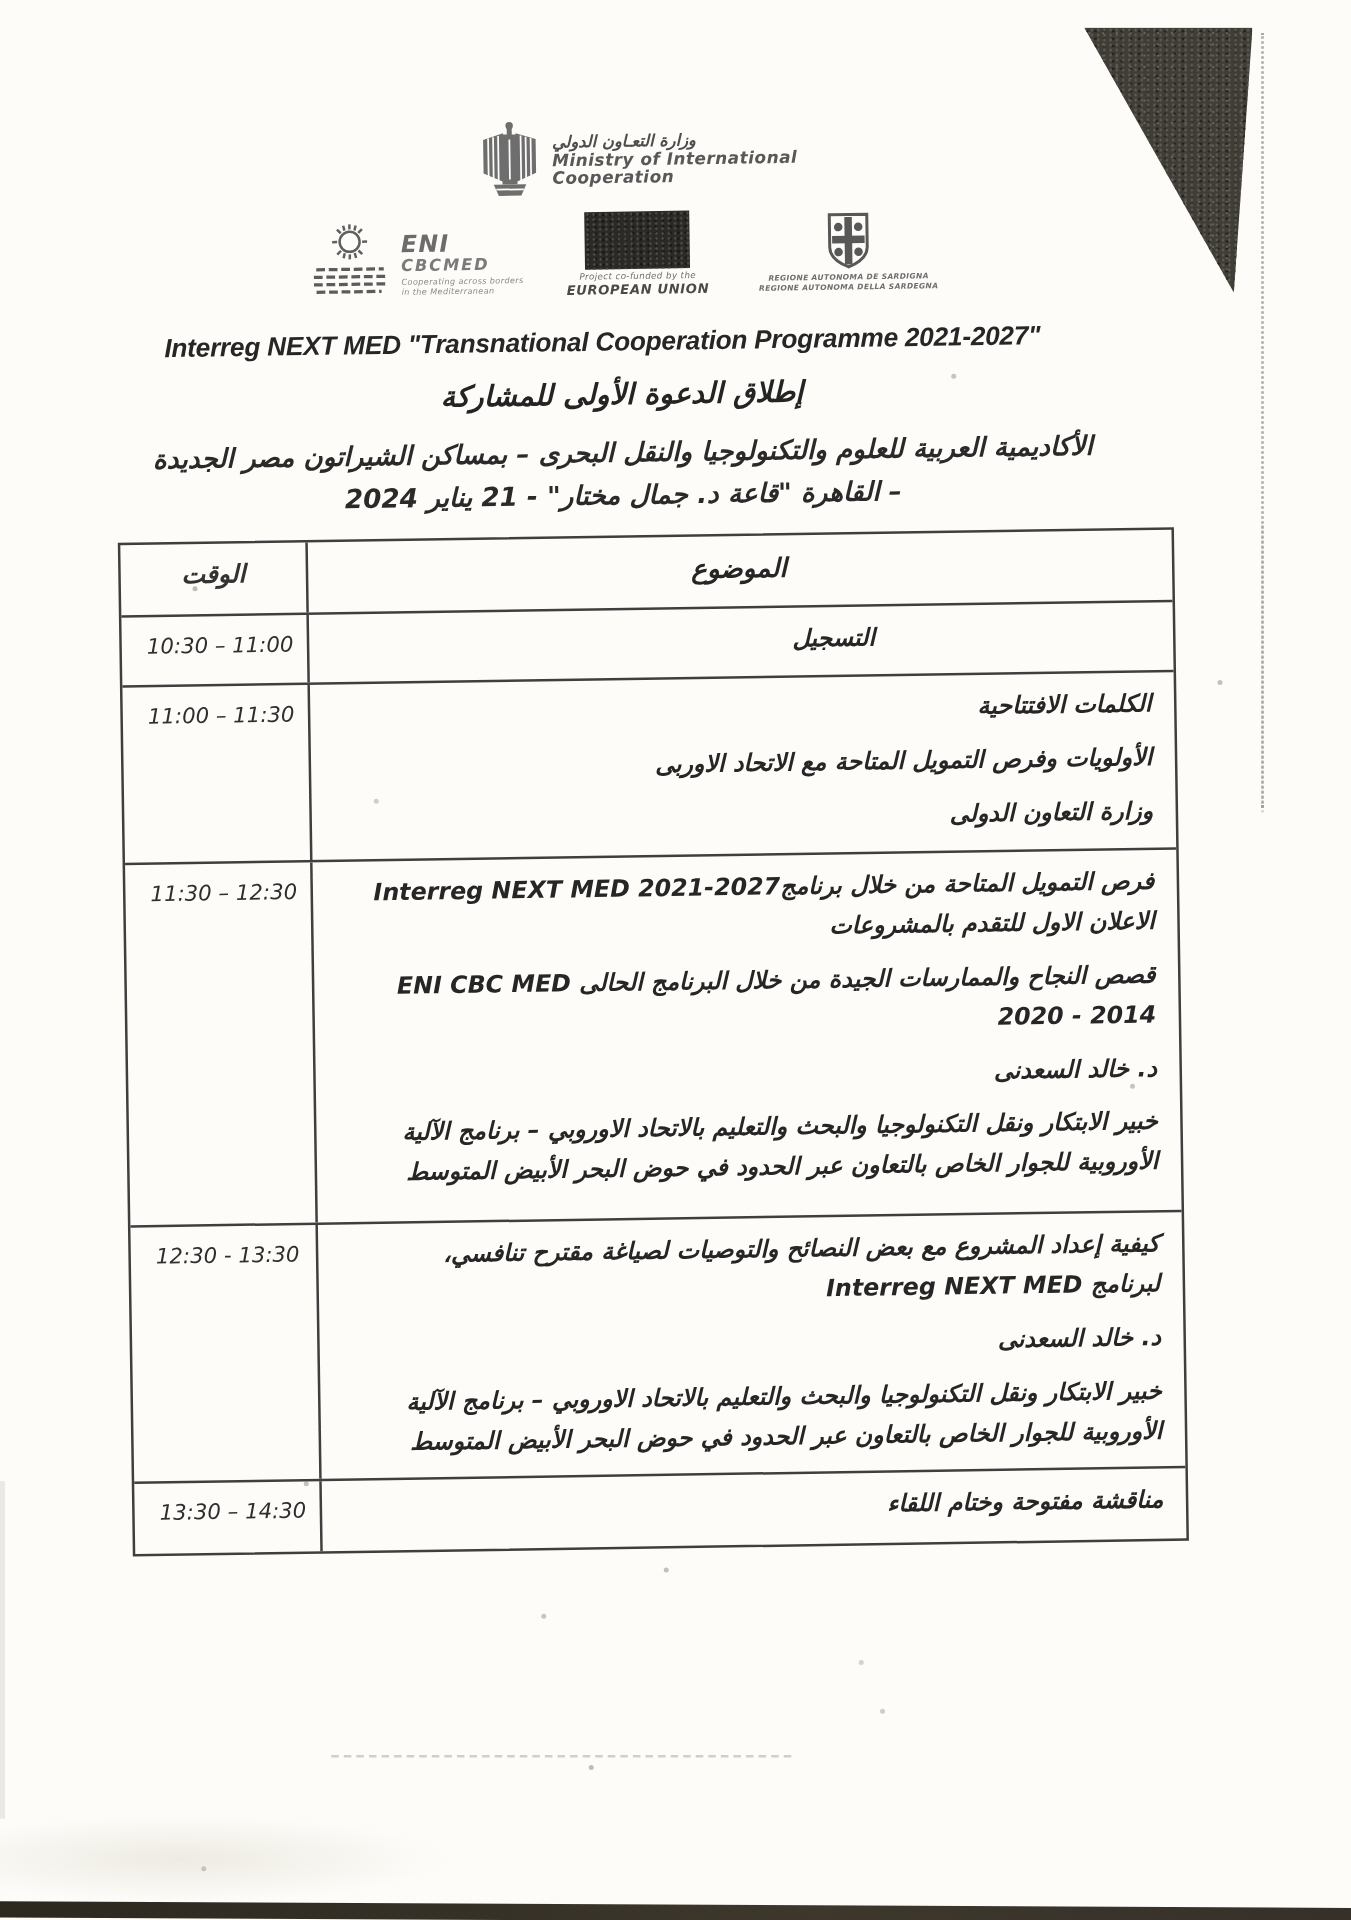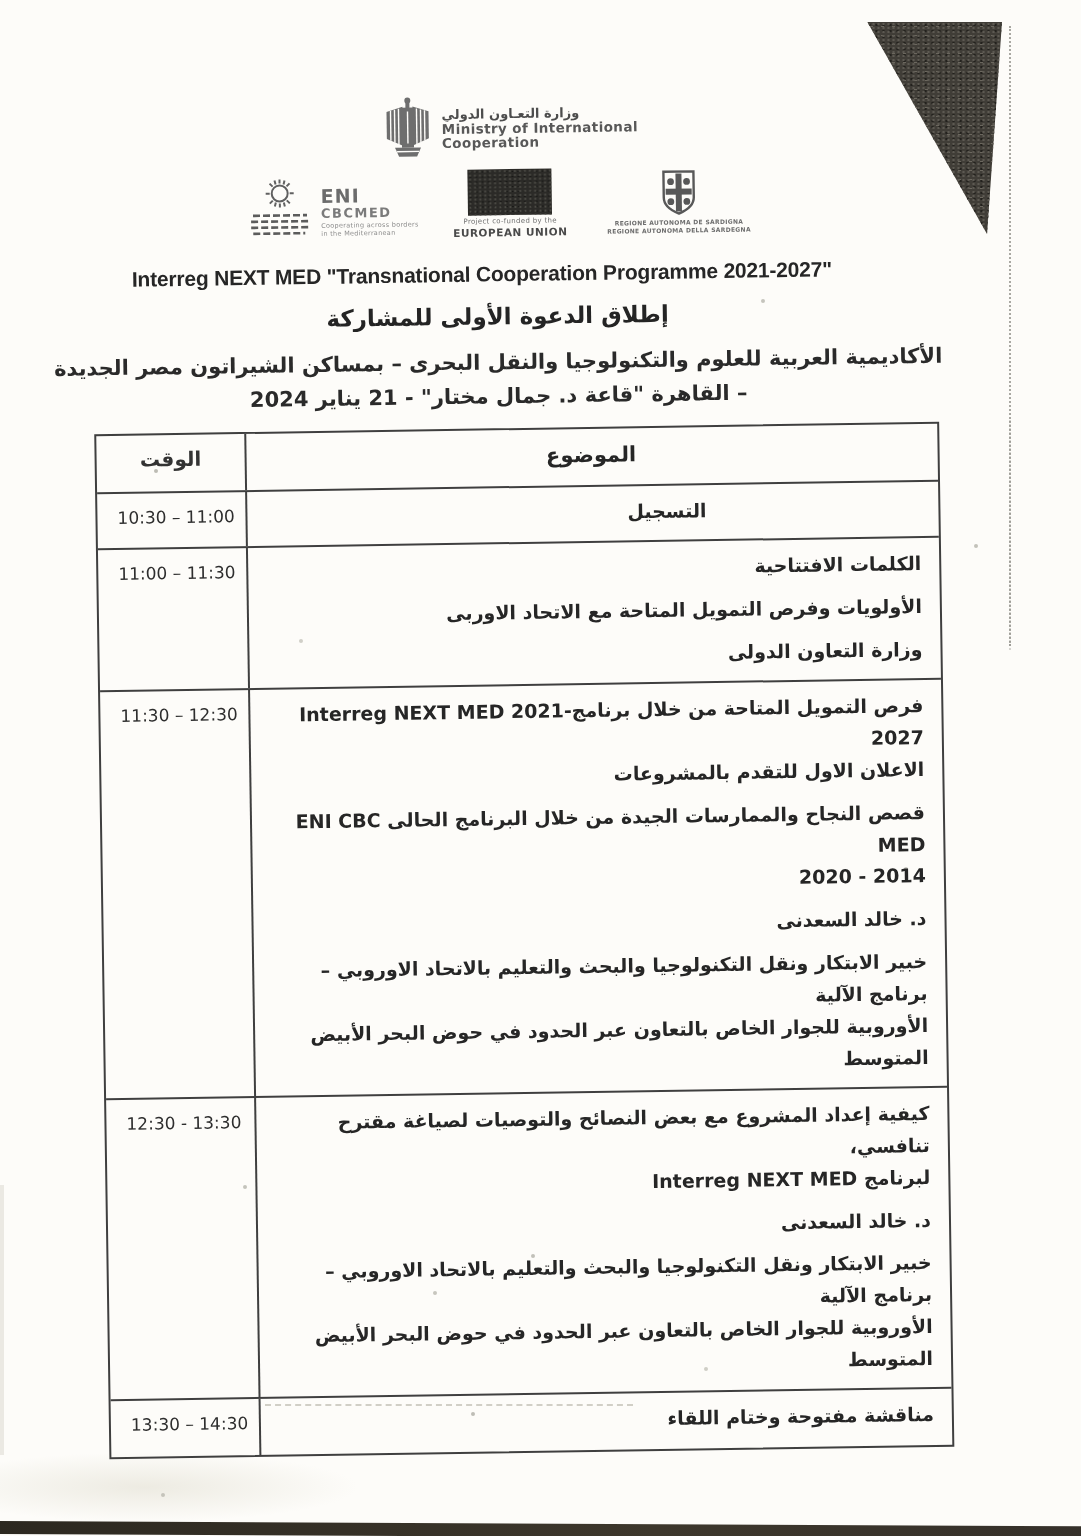--- a/index.html
+++ b/index.html
@@ -1,18 +1,18 @@
 <!DOCTYPE html>
 <html lang="ar"><head>
 <meta charset="utf-8">
 <style>
   html,body{margin:0;padding:0;}
   body{width:1081px;height:1536px;position:relative;background:#fdfcf9;overflow:hidden;
        font-family:"DejaVu Sans",sans-serif;color:#2c2c2c;}
-  .page{position:absolute;inset:0;}
+  .page{position:absolute;inset:0;font-style:italic;}
 
   
   .corner-fold{position:absolute;left:866px;top:22px;width:136px;height:212px;
     clip-path:polygon(1% 0,100% 0,89% 100%);
     background-color:#403d37;
     background-image:radial-gradient(#5d5a52 1px,transparent 1.4px),radial-gradient(#23211d 1px,transparent 1.4px),radial-gradient(#6b675e 1px,transparent 1.2px);
     background-size:5px 4px,7px 6px,11px 9px;}
   .punch-line{position:absolute;left:1009px;top:26px;width:0;height:620px;
     border-left:2px dotted #8d8d86;opacity:.75;}
   .punch-line.fade{top:420px;height:230px;opacity:.35;}

